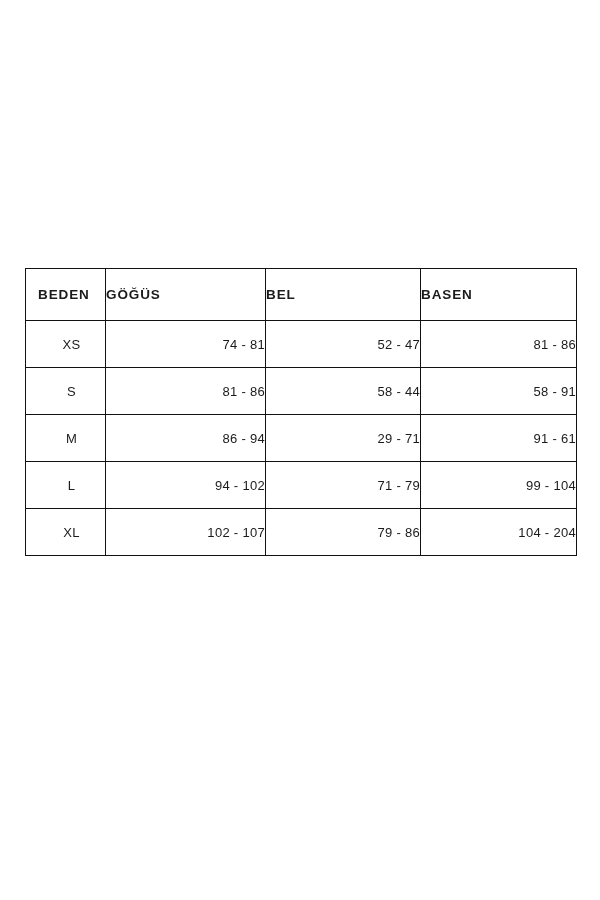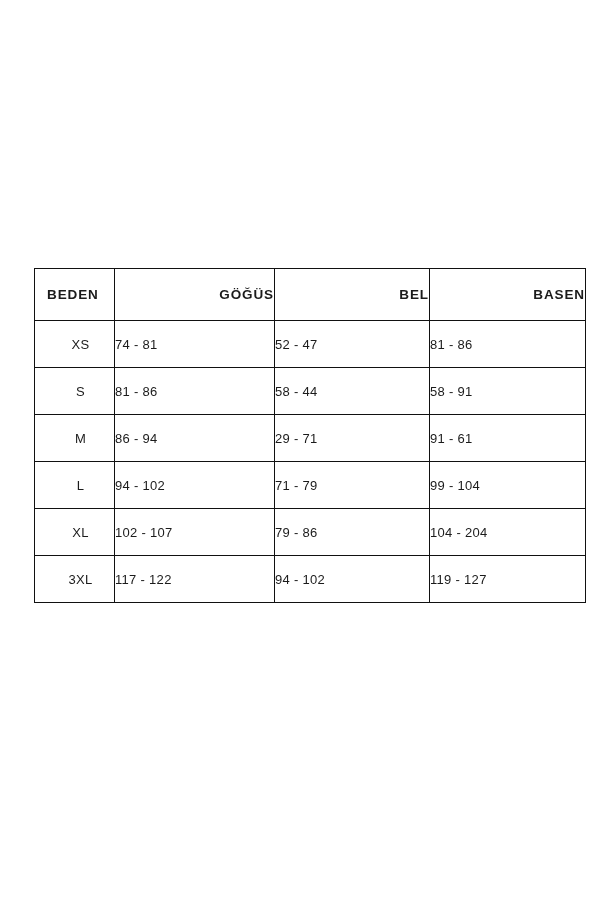--- a/index.html
+++ b/index.html
@@ -15,21 +15,21 @@
     position: relative;
     overflow: hidden;
   }
   .page {
     width: 600px;
     height: 900px;
     position: relative;
   }
   .table-wrap {
     position: absolute;
-    left: 34px;
+    left: 25px;
     top: 268px;
     width: 551px;
   }
   table.size-table {
     border-collapse: collapse;
     width: 551px;
     table-layout: fixed;
   }
   table.size-table th,
   table.size-table td {
@@ -38,35 +38,35 @@
     padding: 0;
     font-size: 13.5px;
     font-weight: normal;
     color: #1b1b1b;
   }
   table.size-table thead th {
     height: 51px;
     font-weight: bold;
     letter-spacing: 0.9px;
     font-size: 13.5px;
-    text-align: right;
+    text-align: left;
     vertical-align: middle;
   }
   table.size-table thead th.col-size {
     text-align: left;
     padding-left: 12px;
   }
   table.size-table tbody td.cell-size {
     text-align: center;
     padding-left: 12px;
     font-size: 13px;
     letter-spacing: 0.3px;
   }
   table.size-table tbody td.cell-val {
-    text-align: left;
+    text-align: right;
     font-size: 13px;
     letter-spacing: 0.3px;
   }
   col.c-size { width: 80px; }
   col.c-a { width: 160px; }
   col.c-b { width: 155px; }
   col.c-c { width: 156px; }
 </style>
 </head>
 <body>
@@ -112,22 +112,16 @@
           <td class="cell-val">94 - 102</td>
           <td class="cell-val">71 - 79</td>
           <td class="cell-val">99 - 104</td>
         </tr>
         <tr>
           <td class="cell-size">XL</td>
           <td class="cell-val">102 - 107</td>
           <td class="cell-val">79 - 86</td>
           <td class="cell-val">104 - 204</td>
         </tr>
-        <tr>
-          <td class="cell-size">3XL</td>
-          <td class="cell-val">117 - 122</td>
-          <td class="cell-val">94 - 102</td>
-          <td class="cell-val">119 - 127</td>
-        </tr>
       </tbody>
     </table>
   </div>
 </div>
 
 </body></html>

